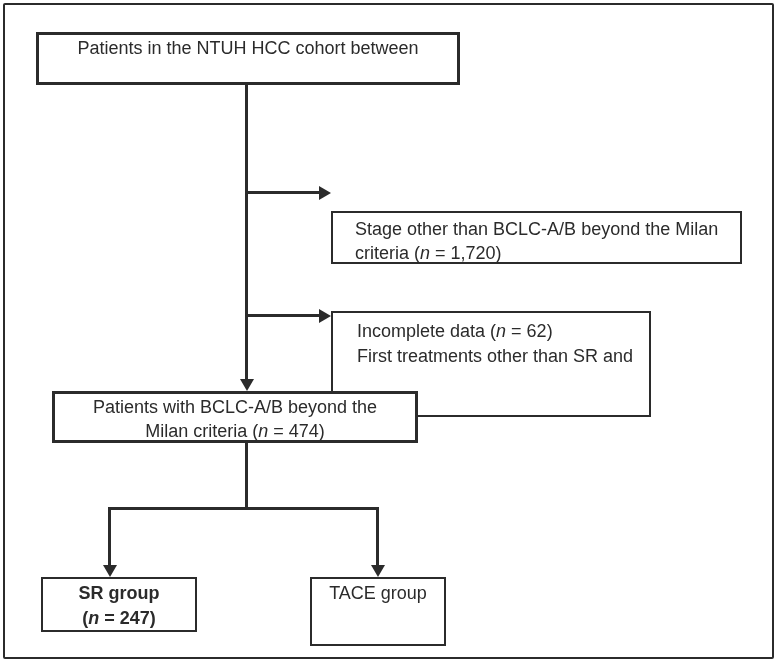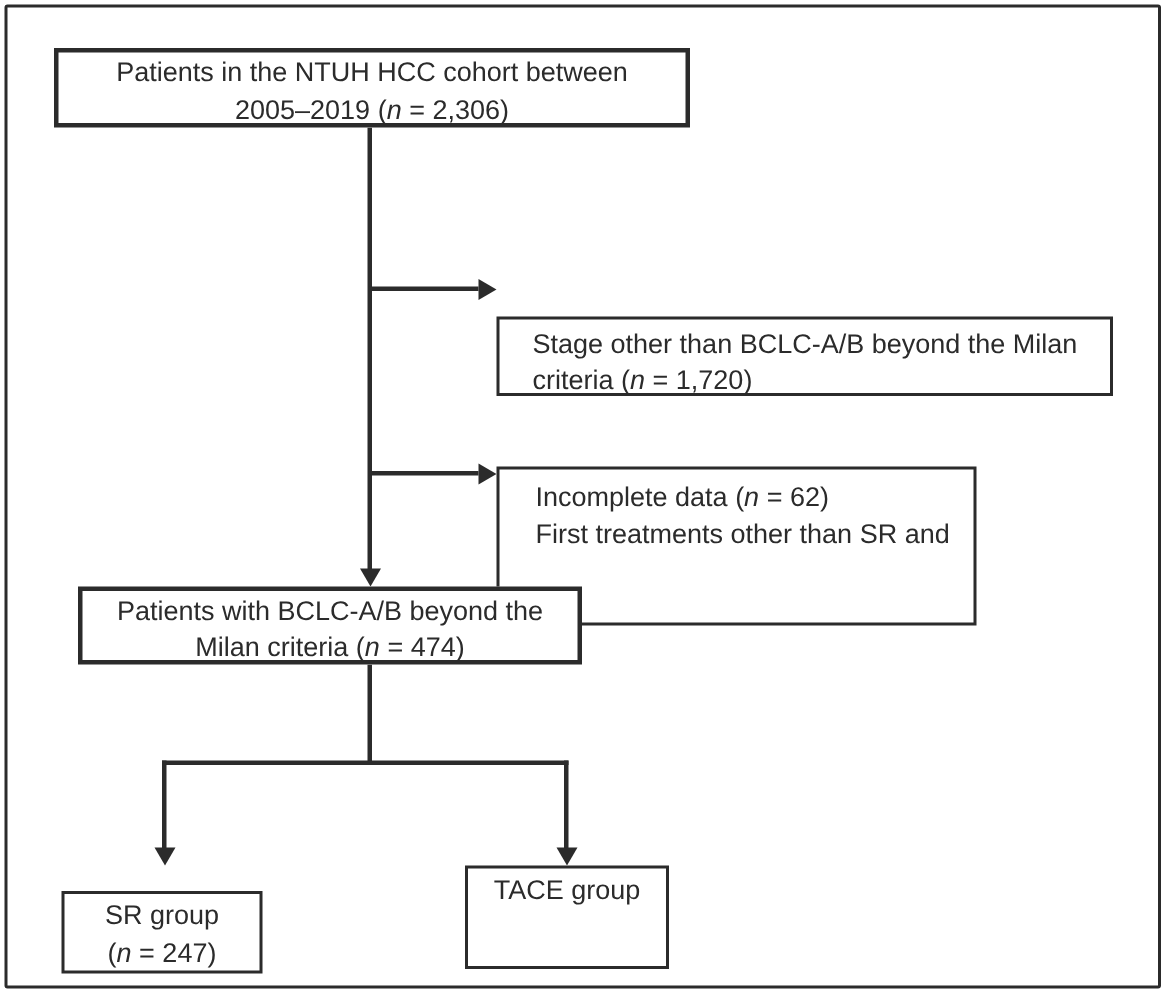--- a/index.html
+++ b/index.html
@@ -32,22 +32,22 @@
   }
   .box.thick { border-width: 3px; }
   .box.center { text-align: center; }
   .box.left { text-align: left; margin-top: 44px; }
   .box i { font-style: italic; }
 
   
   .box-cohort   { left: 36px;  top: 32px;  width: 424px; height: 53px; padding-top: 1px; }
   .box-stage    { left: 331px; top: 167px; width: 411px; height: 53px; padding: 4px 8px 0 22px; line-height: 24px; }
   .box-other    { left: 331px; top: 267px; width: 320px; height: 106px; padding: 6px 8px 0 24px; line-height: 25px; }
-  .box-eligible { left: 52px;  top: 391px; width: 336px; height: 52px; padding-top: 1px; line-height: 24px; }
-  .box-sr       { left: 41px;  top: 594px; width: 134px; height: 55px; padding-top: 2px; }
+  .box-eligible { left: 52px;  top: 391px; width: 366px; height: 52px; padding-top: 1px; line-height: 24px; }
+  .box-sr       { left: 41px;  top: 577px; width: 156px; height: 55px; padding-top: 2px; font-weight: bold; }
   .box-tace     { left: 310px; top: 577px; width: 136px; height: 69px; padding-top: 2px; }
 
   
   .vline, .hline { position: absolute; background: #2b2b2b; }
   .vline { width: 3px; }
   .hline { height: 3px; }
   .stem-top    { left: 245px; top: 85px;  height: 295px; }
   .branch-1    { left: 246px; top: 191px; width: 73px; }
   .branch-2    { left: 246px; top: 314px; width: 73px; }
   .stem-mid    { left: 245px; top: 443px; height: 67px; }
@@ -86,21 +86,20 @@
   <div class="arrow-down ah-eligible"></div>
   <div class="vline stem-mid"></div>
   <div class="hline split"></div>
   <div class="vline drop-left"></div>
   <div class="arrow-down ah-sr"></div>
   <div class="vline drop-right"></div>
   <div class="arrow-down ah-tace"></div>
 
   <div class="box thick center box-cohort">
       <div class="ln">Patients in the NTUH HCC cohort between</div>
-      <div class="ln">2005–2019 (<i>n</i> = 2,306)</div>
     </div>
 
   <div class="box left box-stage">
       <div class="ln">Stage other than BCLC-A/B beyond the Milan</div>
       <div class="ln">criteria (<i>n</i> = 1,720)</div>
     </div>
 
   <div class="box left box-other">
       <div class="ln">Incomplete data (<i>n</i> = 62)</div>
       <div class="ln">First treatments other than SR and</div>

